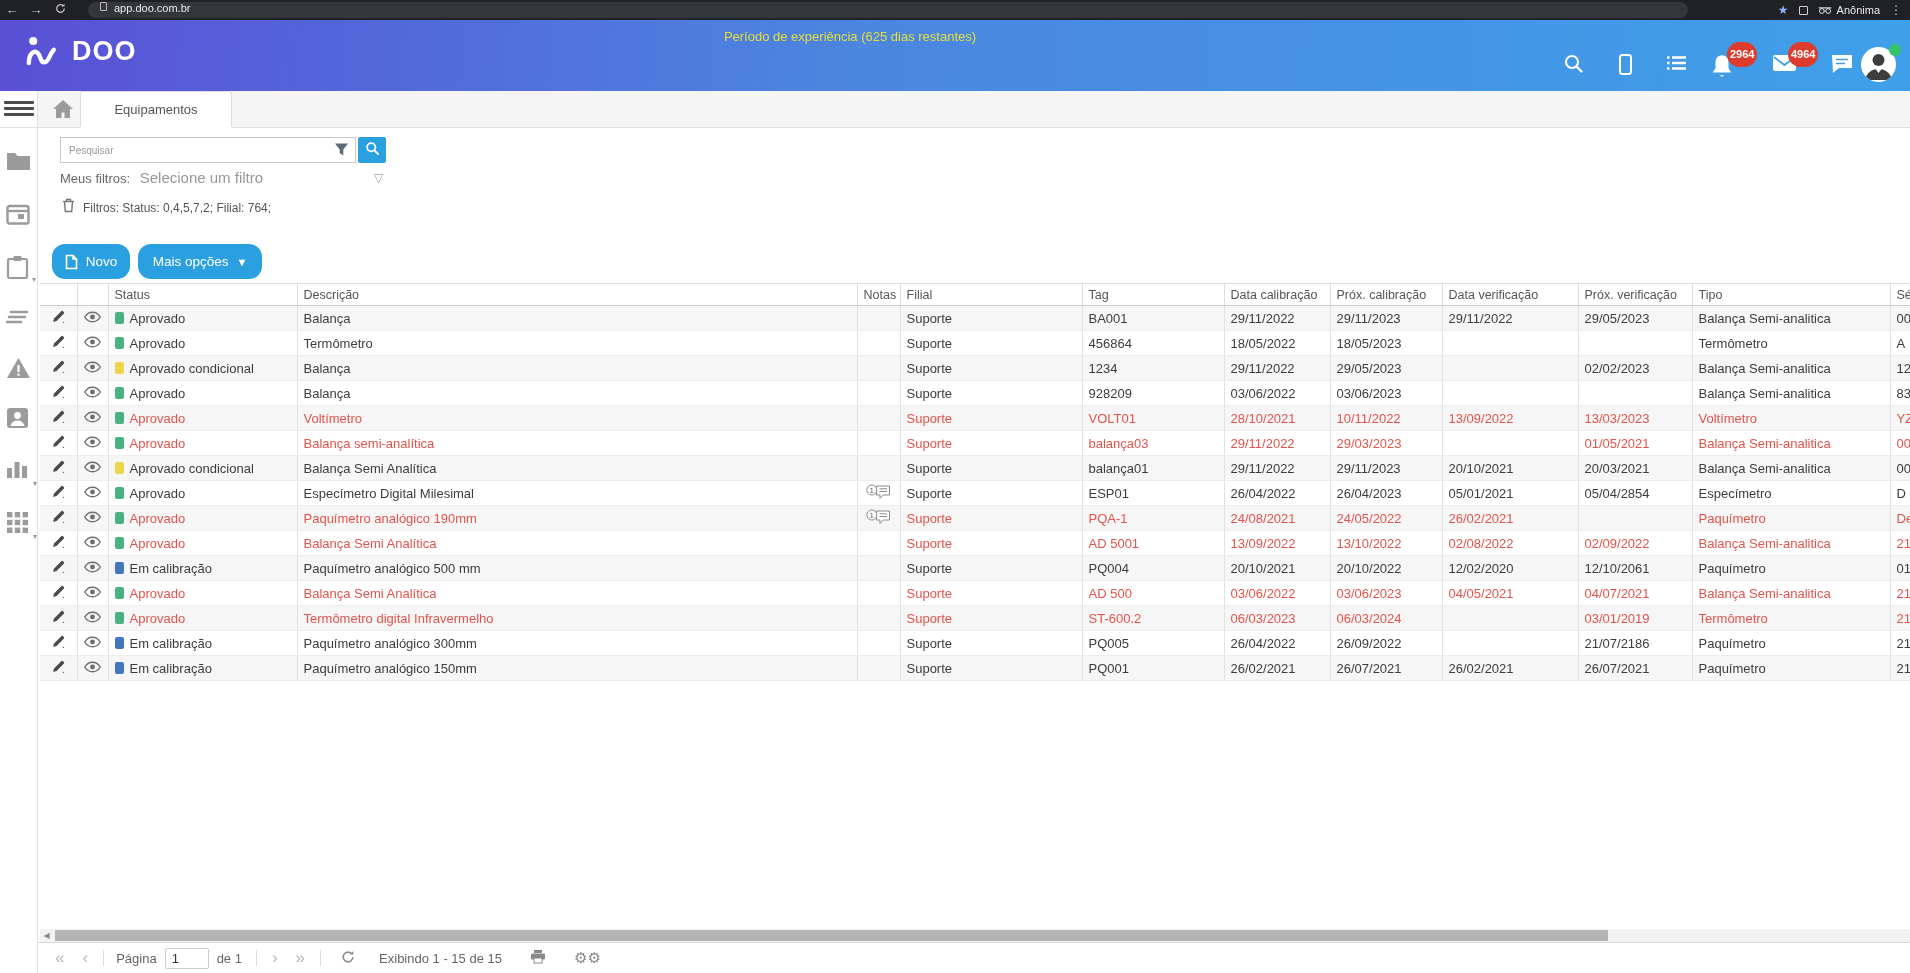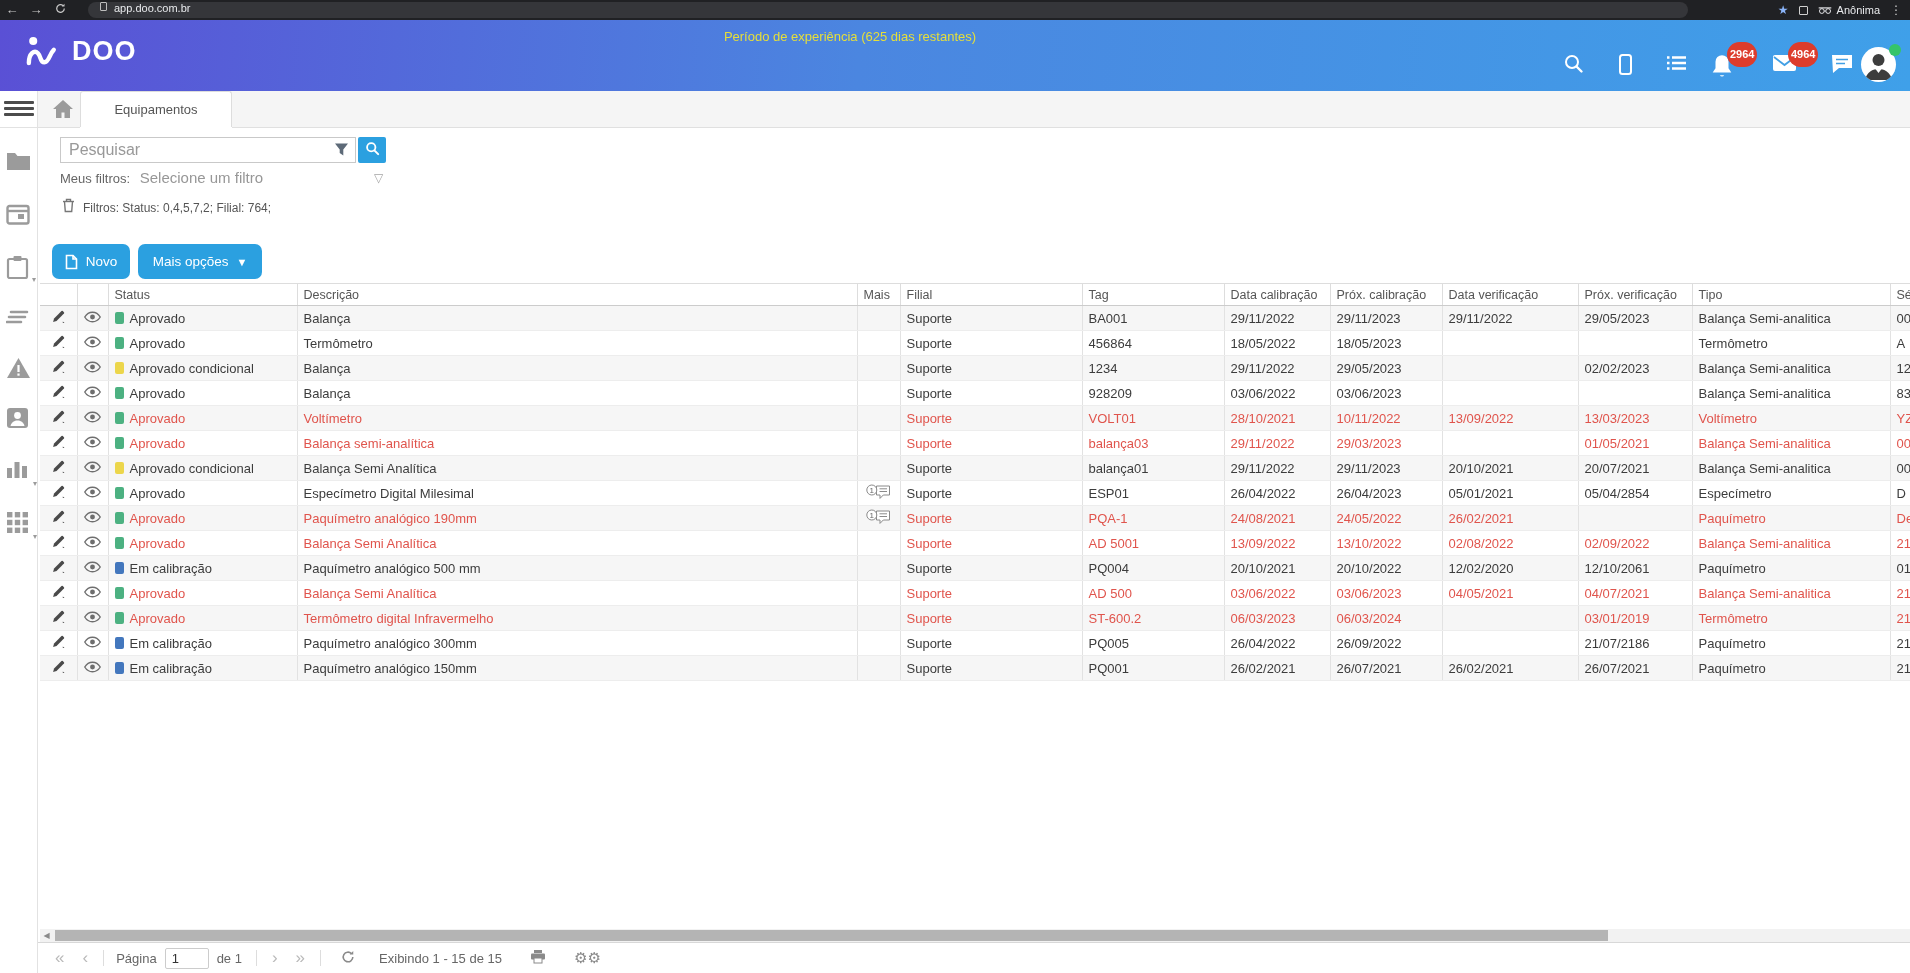--- a/index.html
+++ b/index.html
@@ -49,32 +49,32 @@
   .tabstrip { position:absolute; left:38px; top:91px; width:1872px; height:37px; background:#f5f5f5;
               border-bottom:1px solid #e0e0e0; }
   .home-ico { position:absolute; left:14px; top:8px; width:22px; height:20px; cursor:pointer; }
   .tab { position:absolute; left:42px; top:0; width:152px; height:37px; background:#fff;
          border:1px solid #ddd; border-bottom:none; border-radius:3px 3px 0 0;
          color:#555; font-size:13px; text-align:center; line-height:36px; cursor:pointer; z-index:2; }
   .tab-under { position:absolute; left:42px; top:36px; width:152px; height:2px; background:#fff; z-index:3; }
 
   
   .search-input { position:absolute; left:60px; top:137px; width:296px; height:26px;
-                  border:1px solid #c9c9c9; font-size:16px; padding:0 26px 0 8px; color:#a21caf; }
+                  border:1px solid #c9c9c9; font-size:10px; padding:0 26px 0 8px; color:#a21caf; }
   .search-input::placeholder { color:#999; }
   .funnel { position:absolute; left:334px; top:142px; cursor:pointer; }
   .search-btn { position:absolute; left:358px; top:137px; width:28px; height:26px; background:#2ba0e0;
                 border:none; border-radius:2px; cursor:pointer; }
   .myfilters { position:absolute; left:60px; top:169px; font-size:13px; color:#666; }
   .myfilters .val { font-size:15px; color:#979797; margin-left:6px; }
   .mf-chev { position:absolute; left:374px; top:171px; color:#a5a5a5; font-size:12px; cursor:pointer; }
   .applied { position:absolute; left:62px; top:198px; display:flex; align-items:center; gap:8px; }
   .applied .txt { font-size:12px; color:#555; }
 
-  .btn { position:absolute; top:244px; height:35px; background:#2ba0e0; border:none; border-radius:7px;
+  .btn { position:absolute; top:244px; height:35px; background:#2ba0e0; border:none; border-radius:13px;
          color:#fff; font-size:13.5px; cursor:pointer; display:flex; align-items:center;
          justify-content:center; gap:8px; font-family:"Liberation Sans",sans-serif; }
   .btn-novo { left:52px; width:78px; }
   .btn-mais { left:138px; width:124px; }
   .btn .chev { font-size:11px; }
 
   
   .grid-wrap { position:absolute; left:40px; top:283px; width:1870px; height:404px; overflow:hidden; }
   table.grid { border-collapse:collapse; table-layout:fixed; width:1970px; }
   .grid th { height:22px; font-size:12.5px; font-weight:normal; color:#555; text-align:left;
@@ -337,21 +337,21 @@
         <col style="width: 114px;">
         <col style="width: 198px;">
         <col style="width: 120px;">
       </colgroup>
     <thead>
         <tr id="grid-head">
           <th></th>
           <th></th>
           <th>Status</th>
           <th>Descrição</th>
-          <th>Mais</th>
+          <th>Notas</th>
           <th>Filial</th>
           <th>Tag</th>
           <th>Data calibração</th>
           <th>Próx. calibração</th>
           <th>Data verificação</th>
           <th>Próx. verificação</th>
           <th>Tipo</th>
           <th>Sé</th>
         </tr>
       </thead>
@@ -492,21 +492,21 @@
               <circle cx="9" cy="6" r="2.6" fill="#6e6e6e"></circle>
             </svg></td>
           <td><span class="sq" style="background: rgb(236, 214, 75);"></span>Aprovado condicional</td>
           <td>Balança Semi Analítica</td>
           <td class="c-act"></td>
           <td>Suporte</td>
           <td>balança01</td>
           <td>29/11/2022</td>
           <td>29/11/2023</td>
           <td>20/10/2021</td>
-          <td>20/07/2021</td>
+          <td>20/03/2021</td>
           <td>Balança Semi-analitica</td>
           <td>00</td>
         </tr>
         <tr>
           <td class="c-act"><svg width="15" height="15" viewBox="0 0 16 16">
               <path d="M2.2 13.8l1.1-3.7 7.9-7.9a1 1 0 011.4 0l1.2 1.2a1 1 0 010 1.4l-7.9 7.9z" fill="#4a4a4a"></path>
               <path d="M12.6 13.2l1.8 1.8h-1.8z" fill="#4a4a4a"></path>
             </svg></td>
           <td class="c-act"><svg width="17" height="12" viewBox="0 0 18 12">
               <path d="M9 .9C5.2.9 2 4 .8 6 2 8 5.2 11.1 9 11.1S16 8 17.2 6C16 4 12.8.9 9 .9z" fill="none" stroke="#6e6e6e" stroke-width="1.5"></path>

